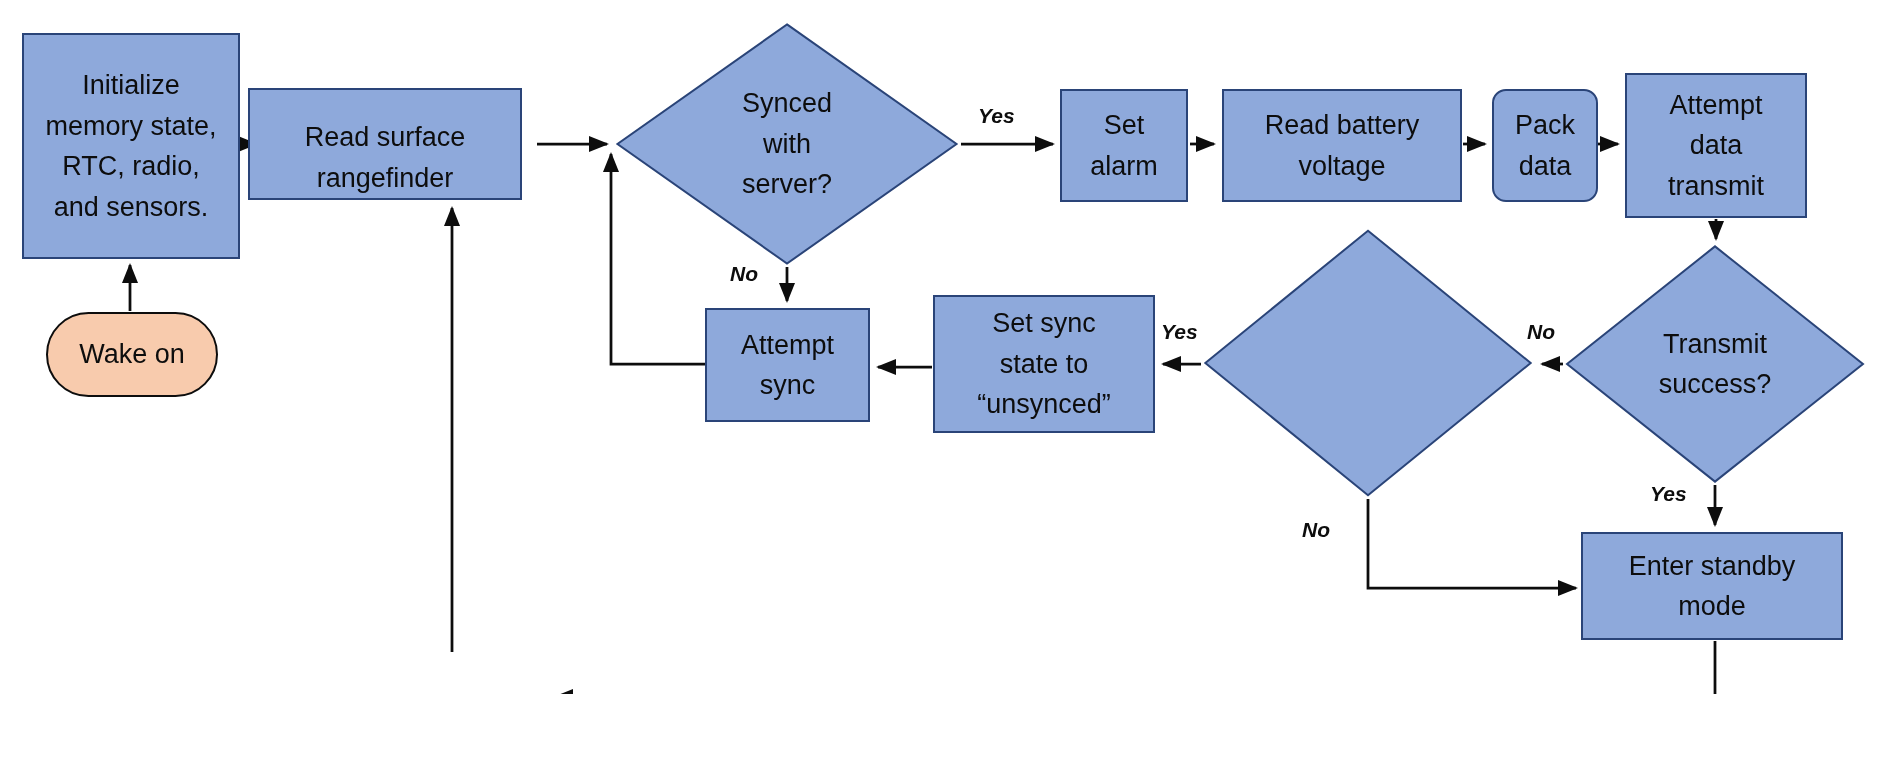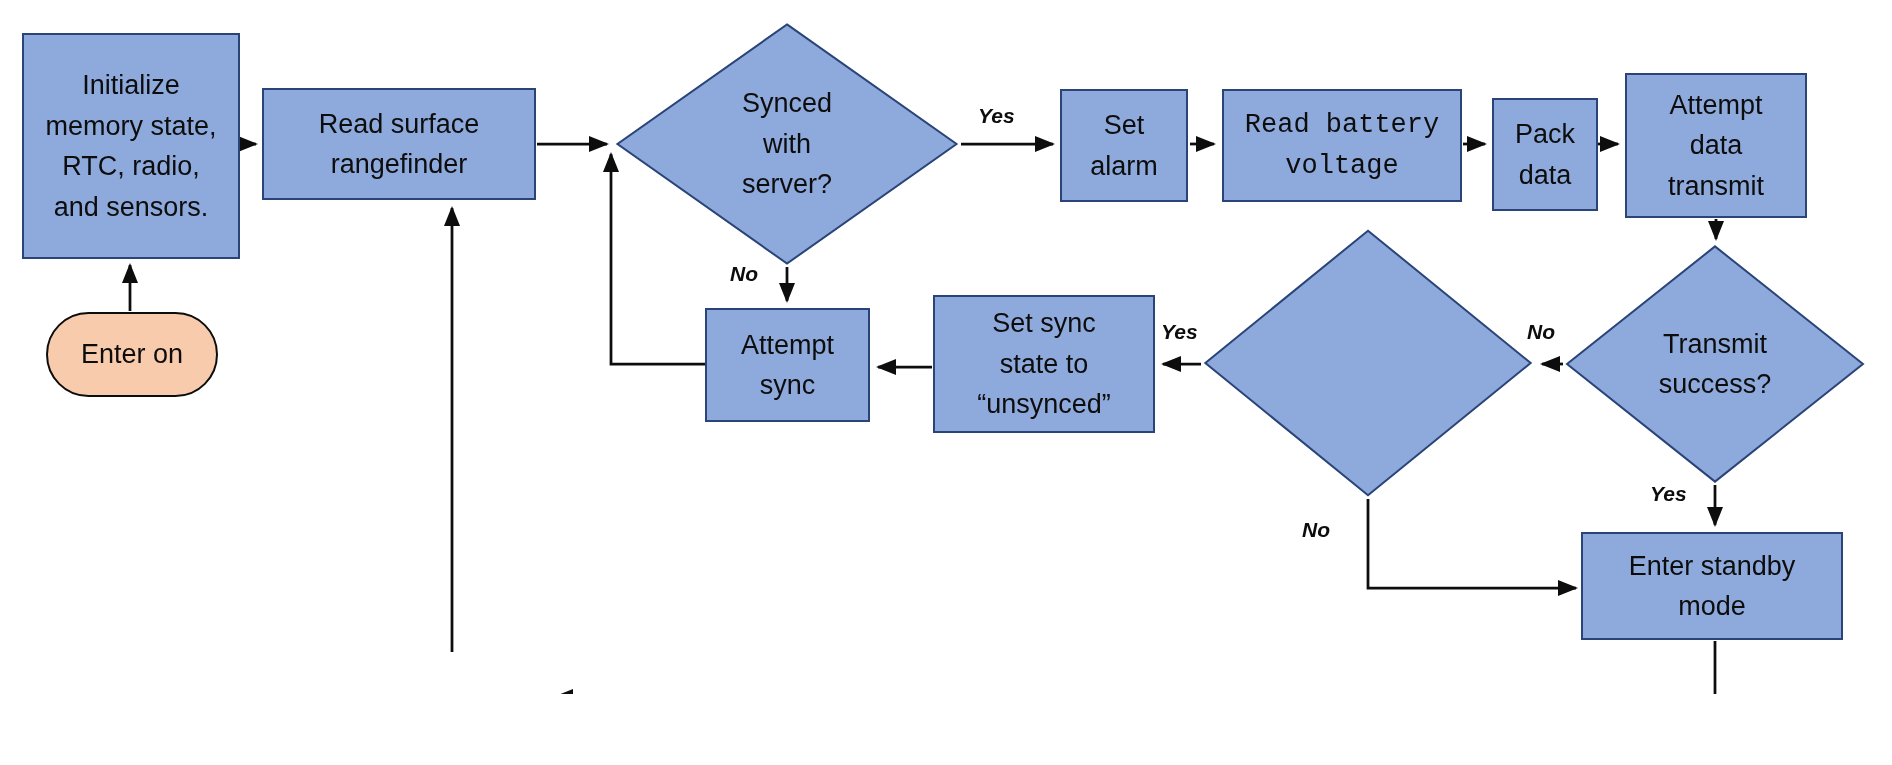--- a/index.html
+++ b/index.html
@@ -78,48 +78,48 @@
   </svg>
 
   <div class="node process" style="left:22px;top:33px;width:218px;height:226px;">
     <div class="label">Initialize
 memory state,
 RTC, radio,
 and sensors.</div>
   </div>
 
   <div class="node terminal" style="left:46px;top:312px;width:172px;height:85px;">
-    <div class="label">Enter on</div>
+    <div class="label">Wake on</div>
   </div>
 
-  <div class="node process" style="left:262px;top:88px;width:274px;height:112px;">
+  <div class="node process" style="left:248px;top:88px;width:274px;height:112px;align-items:flex-end;">
     <div class="label">Read surface
 rangefinder</div>
   </div>
 
   <div class="node decision" style="left:614px;top:22px;width:346px;height:244px;">
     <svg class="shape" viewBox="0 0 100 100" preserveAspectRatio="none">
       <polygon points="50,1 99,50 50,99 1,50"></polygon>
     </svg>
     <div class="label">Synced
 with
 server?</div>
   </div>
 
   <div class="node process" style="left:1060px;top:89px;width:128px;height:113px;">
     <div class="label">Set
 alarm</div>
   </div>
 
-  <div class="node process" style="left:1222px;top:89px;width:240px;height:113px;font-family:Liberation Mono, monospace;">
+  <div class="node process" style="left:1222px;top:89px;width:240px;height:113px;">
     <div class="label">Read battery
 voltage</div>
   </div>
 
-  <div class="node process" style="left:1492px;top:98px;width:106px;height:113px;">
+  <div class="node process" style="left:1492px;top:89px;width:106px;height:113px;border-radius:14px;">
     <div class="label">Pack
 data</div>
   </div>
 
   <div class="node process" style="left:1625px;top:73px;width:182px;height:145px;">
     <div class="label">Attempt
 data
 transmit</div>
   </div>
 

